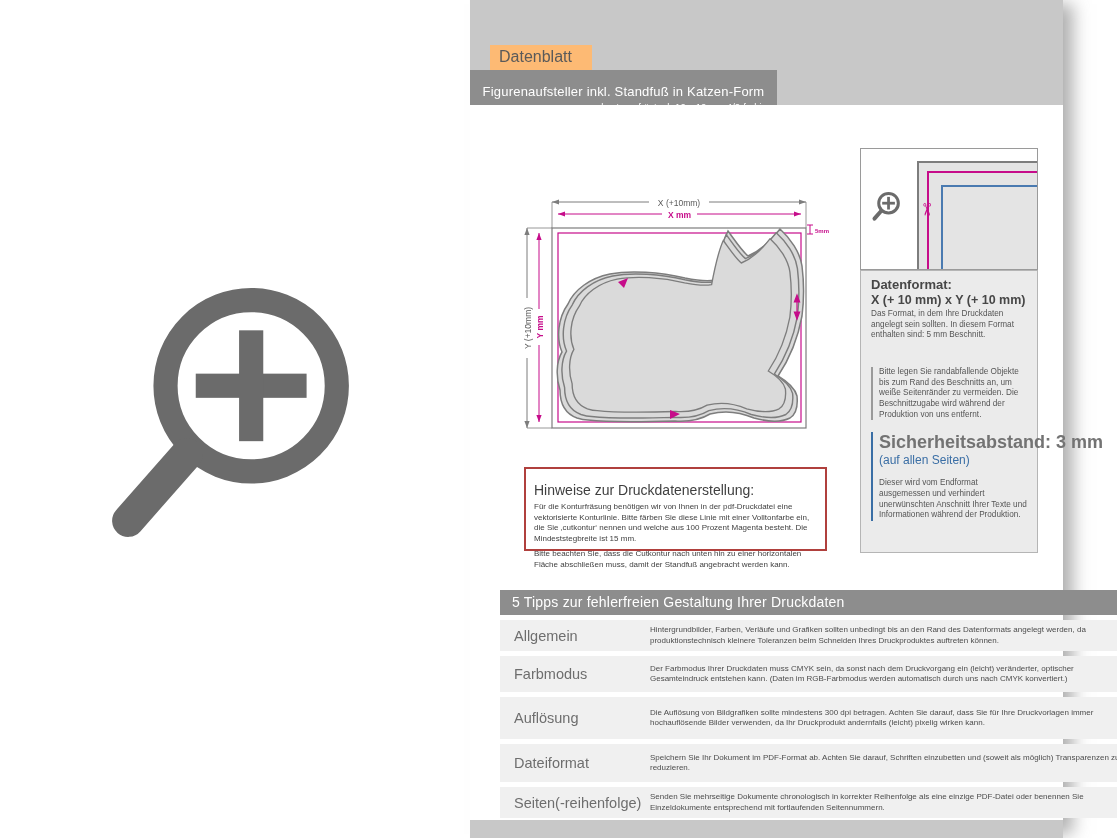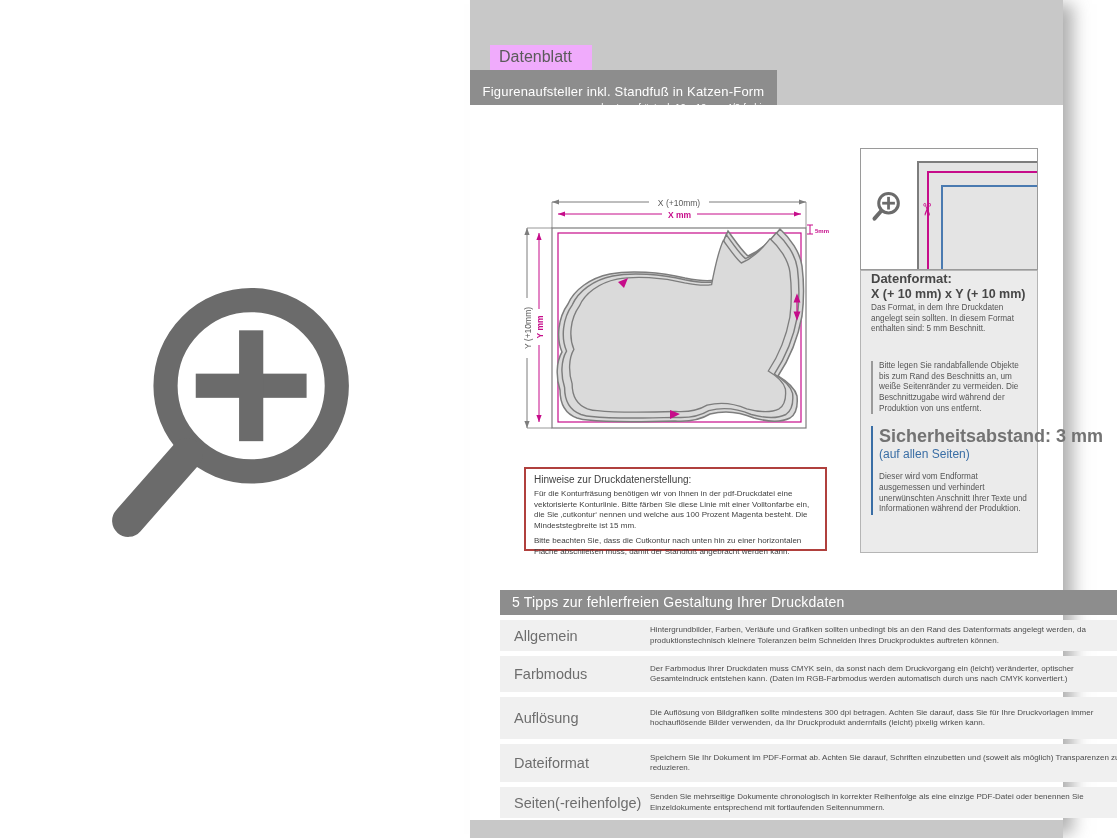--- a/index.html
+++ b/index.html
@@ -6,21 +6,21 @@
   .canvas{position:relative;width:1117px;height:838px;background:#ffffff;overflow:hidden;
           font-family:"Liberation Sans", sans-serif;color:#4a4a4a;}
 
   
   .big-mag{position:absolute;left:98px;top:280px;width:262px;height:278px;}
 
   
   .page{position:absolute;left:470px;top:0;width:593px;height:838px;background:#fff;
         box-shadow:14px 0 16px -4px rgba(110,110,110,0.55);}
   .top-band{position:absolute;left:0;top:0;width:593px;height:105px;background:#c8c8c8;}
-  .datenblatt-tab{position:absolute;left:20px;top:45px;width:102px;height:35px;background:#f0abfc;
+  .datenblatt-tab{position:absolute;left:20px;top:45px;width:102px;height:35px;background:#fdba74;
         font-size:16px;color:#5a5a5a;line-height:24px;padding-left:9px;box-sizing:border-box;}
   .header-bar{position:absolute;left:0;top:70px;width:307px;height:35px;background:#8d8d8d;color:#fff;box-sizing:border-box;}
   .header-title{font-size:13px;text-align:center;padding-top:14px;letter-spacing:0.2px;}
   .header-sub{font-size:9.5px;text-align:right;padding-right:10px;padding-top:2px;}
 
   
   .diagram{position:absolute;left:40px;top:190px;width:330px;height:250px;}
   .diagram text{font-family:"Liberation Sans",sans-serif;}
 
   
@@ -31,37 +31,37 @@
   .corner-magenta{position:absolute;left:8px;top:8px;right:-2px;bottom:-2px;
         border-top:2px solid #c60c8a;border-left:2px solid #c60c8a;}
   .corner-blue{position:absolute;left:12px;top:12px;right:-2px;bottom:-2px;
         border-top:2px solid #4a7ab0;border-left:2px solid #4a7ab0;}
   .scissors{position:absolute;left:-10px;top:28px;color:#c60c8a;font-size:17px;
         transform:rotate(90deg);line-height:1;}
   .small-mag{position:absolute;left:10px;top:42px;width:30px;height:32px;}
 
   
   .info-panel{position:absolute;left:390px;top:270px;width:178px;height:283px;background:#ebebeb;
-        border:1px solid #b5b5b5;box-sizing:border-box;padding:0 9px 0 10px;}
+        border:1px solid #b5b5b5;box-sizing:border-box;padding:6px 9px 0 10px;}
   .info-panel h3{margin:0 0 1px 0;font-size:13px;color:#474747;}
   .info-panel .size-line{font-size:12.5px;font-weight:bold;color:#474747;margin:0 0 2px 0;white-space:nowrap;}
   .info-panel p{margin:0 0 8px 0;font-size:8.2px;line-height:1.3;color:#555;}
   .note-block{border-left:2px solid #9a9a9a;padding-left:6px;margin:26px 0 10px 0;}
   .note-block p{margin:0;}
   .magenta-block{border-left:2px solid #c60c8a;padding-left:6px;margin:12px 0 10px 0;}
   .magenta-block .hd{font-size:11.5px;font-weight:bold;color:#c60c8a;letter-spacing:-0.2px;white-space:nowrap;}
   .magenta-block .size-line{color:#c60c8a;font-size:12px;}
   .blue-block{border-left:2px solid #3a6ea5;padding-left:6px;margin:12px 0 0 0;}
   .blue-block .hd{font-size:18px;font-weight:bold;color:#737373;white-space:nowrap;}
   .blue-block .sub{font-size:12px;color:#3a6ea5;margin-bottom:11px;}
 
   
   .hint-box{position:absolute;left:54px;top:467px;width:303px;height:84px;background:#fff;
         border:2px solid #b0403d;box-sizing:border-box;padding:5px 8px;}
-  .hint-box .hint-title{font-size:10px;color:#3f3f3f;margin:0 0 4px 0;}
+  .hint-box .hint-title{font-size:14px;color:#3f3f3f;margin:8px 0 4px 0;}
   .hint-box p{font-size:8px;line-height:1.32;color:#3f3f3f;margin:0 0 5px 0;}
 
   
   .tips{position:absolute;left:30px;top:590px;width:630px;}
   .tips-header{background:#8d8d8d;color:#fff;font-size:14px;height:25px;line-height:25px;
         padding-left:12px;letter-spacing:0.2px;}
   .tip-row{display:flex;background:#f0f0f0;margin-top:5px;align-items:center;min-height:28px;}
   .tip-row:nth-child(2){min-height:36px;}
   .tip-row:nth-child(3){min-height:42px;}
   .tip-row:nth-child(4){min-height:38px;}

